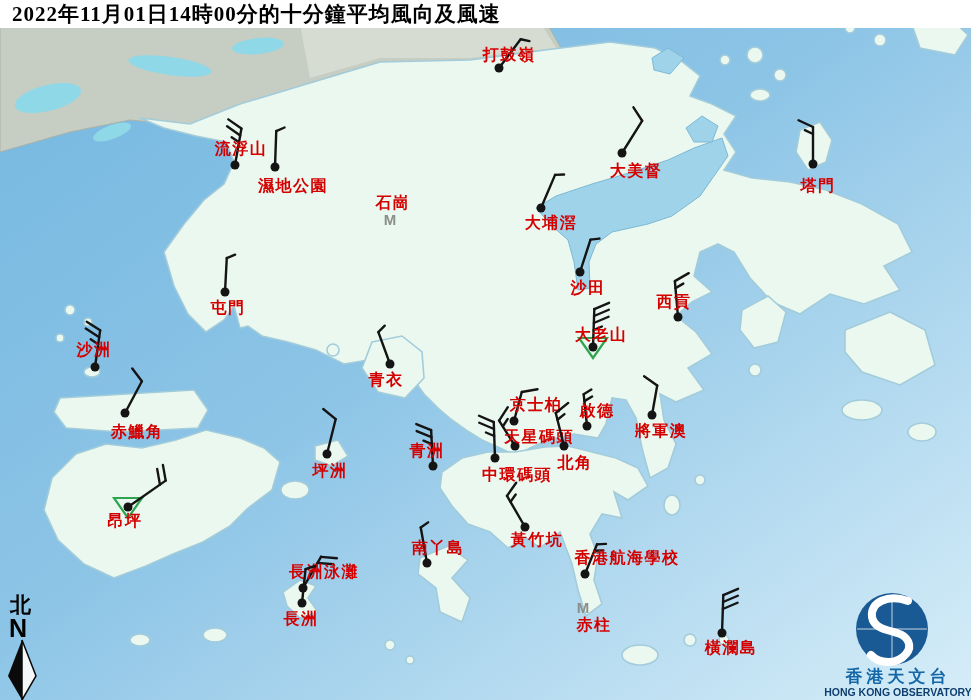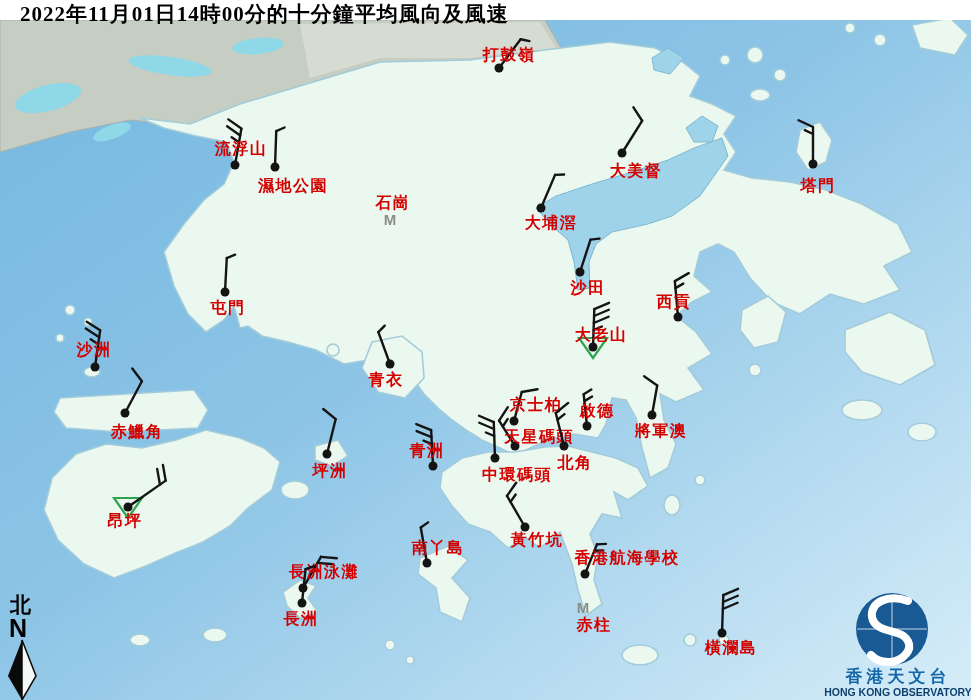--- a/index.html
+++ b/index.html
@@ -1,20 +1,20 @@
 <!DOCTYPE html>
 <html><head>
 <meta charset="utf-8">
 <style>
   html,body{margin:0;padding:0;background:#222;}
   .stage{position:relative;width:971px;height:700px;overflow:hidden;
          font-family:"Liberation Sans",sans-serif;}
   .stage svg{position:absolute;left:0;top:0;}
-  #title-bar{position:absolute;left:0;top:0;width:971px;height:20px;background:#ffffff;
-             z-index:5;box-sizing:border-box;padding-left:20px;line-height:28px;
+  #title-bar{position:absolute;left:0;top:0;width:971px;height:28px;background:#ffffff;
+             z-index:5;box-sizing:border-box;padding-left:12px;line-height:28px;
              font-family:"Liberation Serif","DejaVu Serif",serif;
              font-size:21px;font-weight:600;color:#000;letter-spacing:1px;white-space:nowrap;}
   .land{fill:#ebf8f0;stroke:#a3ccda;stroke-width:1.6;}
   .inwater{fill:#9fd3ea;stroke:#7db9d3;stroke-width:1;}
   .urban{fill:#c6cdc2;stroke:#aab3a8;stroke-width:1;}
   .urban2{fill:#d7dcd2;}
   .river{fill:#8fd8e8;}
   text{user-select:none;}
   .stn-label{font-family:"Liberation Serif","DejaVu Serif",serif;font-weight:700;
              font-size:16px;letter-spacing:1.5px;}

